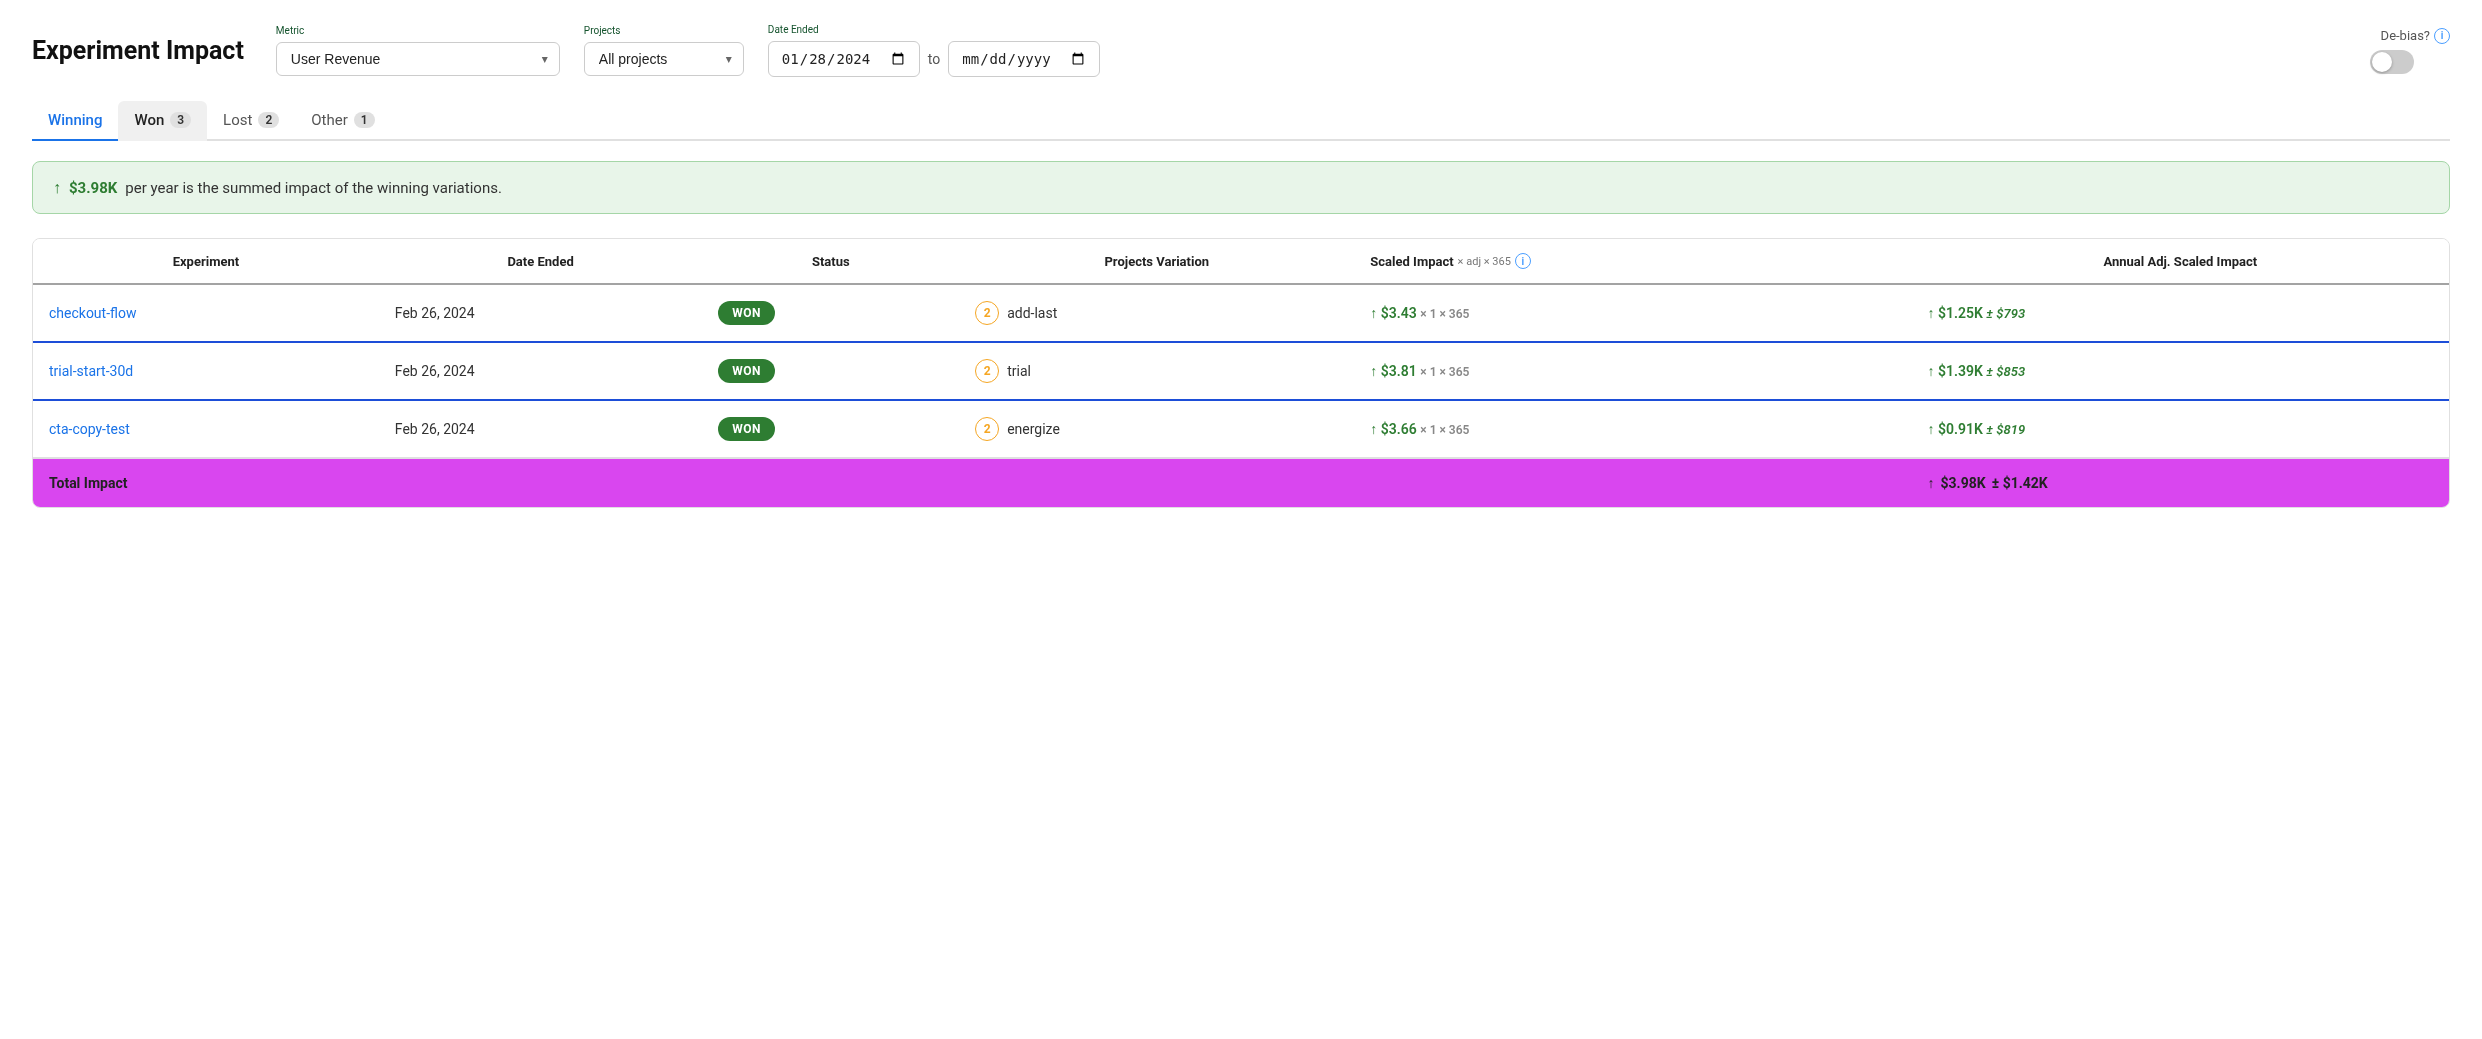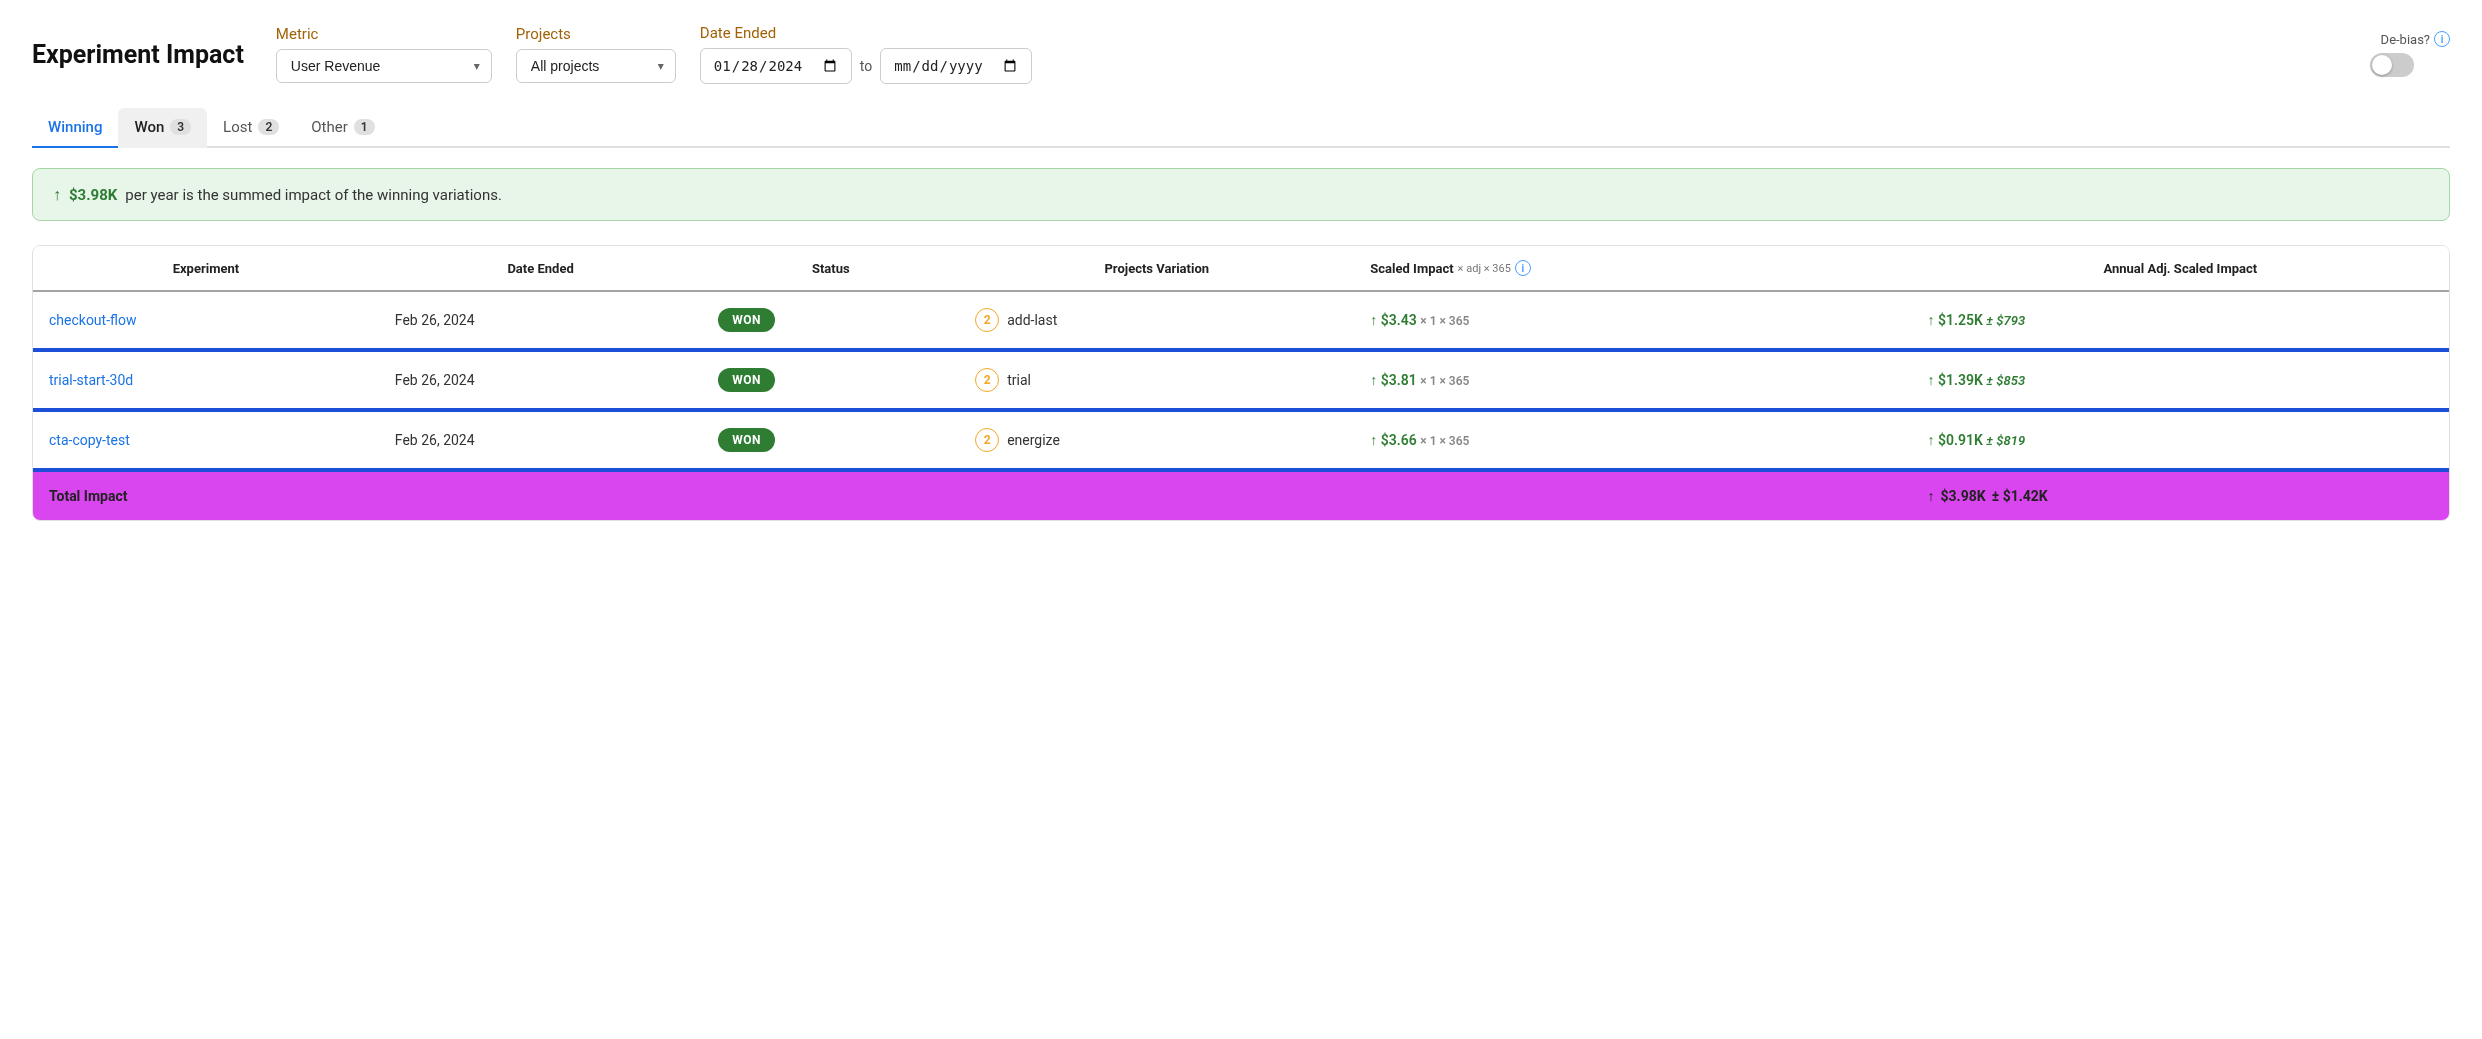--- a/index.html
+++ b/index.html
@@ -31,37 +31,37 @@
       align-items: center;
       gap: 24px;
       flex: 1;
     }
     .control-group {
       display: flex;
       flex-direction: column;
       gap: 6px;
     }
     .control-label {
-      font-size: 15px;
-      color: #a16207;
+      font-size: 10px;
+      color: #14532d;
     }
     .select-wrapper {
       position: relative;
       display: flex;
       align-items: center;
     }
     .metric-select {
       appearance: none;
       border: 1px solid #ccc;
       border-radius: 6px;
       padding: 8px 40px 8px 14px;
       font-size: 14px;
       background: #fff;
       cursor: pointer;
-      width: 216px;
+      width: 284px;
       color: #222;
     }
     .projects-select {
       appearance: none;
       border: 1px solid #ccc;
       border-radius: 6px;
       padding: 8px 40px 8px 14px;
       font-size: 14px;
       background: #fff;
       cursor: pointer;
@@ -230,21 +230,21 @@
       display: flex;
       align-items: center;
       gap: 4px;
     }
     .th-scaled-sub {
       font-size: 11px;
       color: #777;
       font-weight: 400;
     }
     tbody tr {
-      border-bottom: 4px solid #1d4ed8;
+      border-bottom: 2px solid #1d4ed8;
     }
     tbody tr:last-child {
       border-bottom: none;
     }
     tbody td {
       padding: 16px 16px;
       font-size: 14px;
       color: #333;
       vertical-align: middle;
     }

